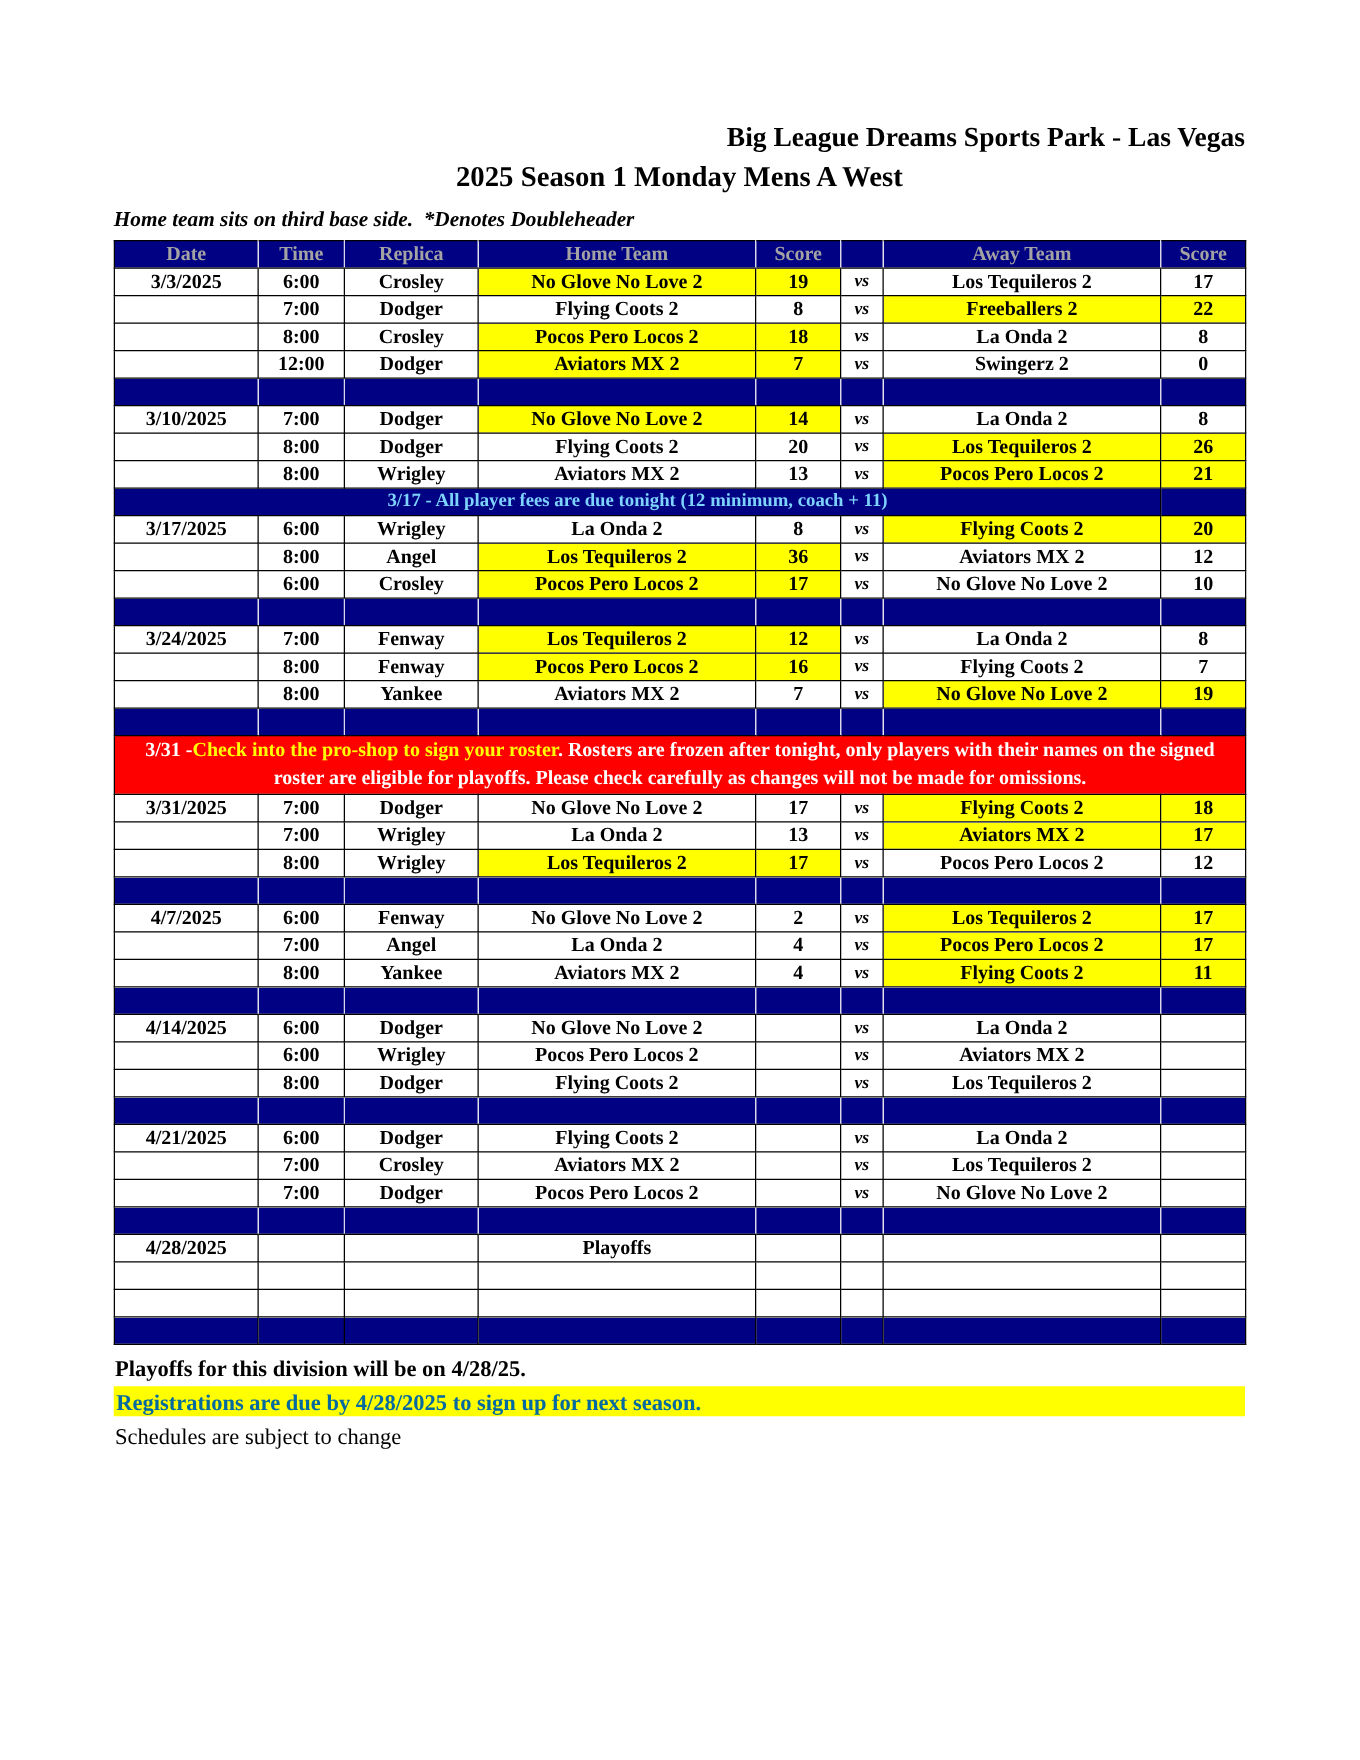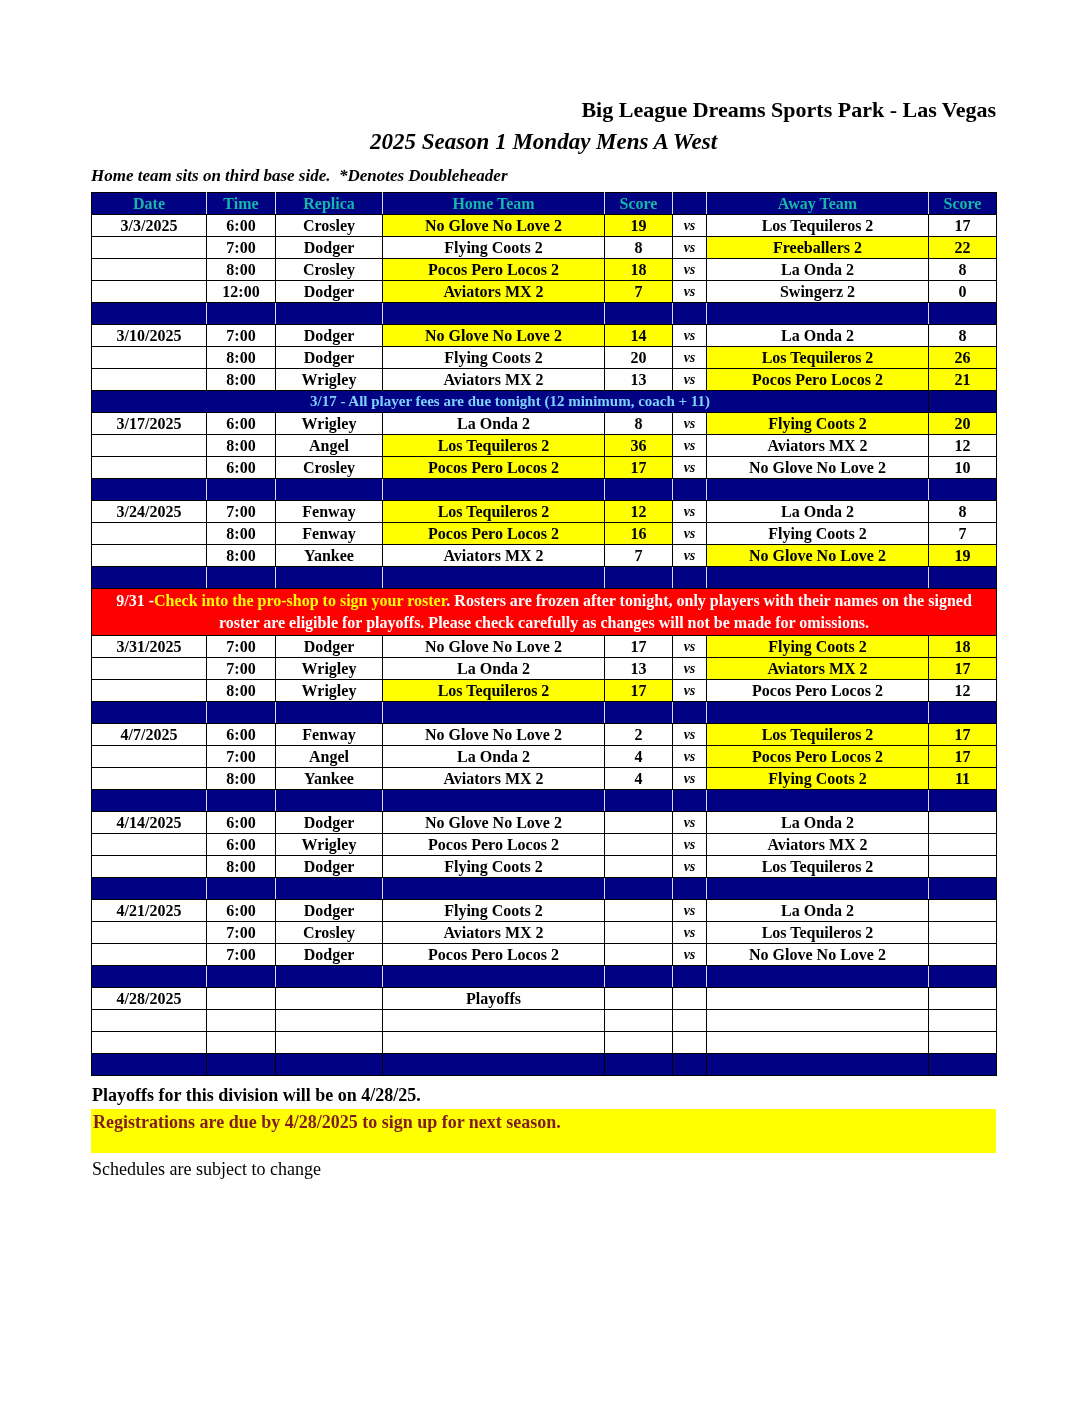--- a/index.html
+++ b/index.html
@@ -5,33 +5,33 @@
   html, body { margin: 0; padding: 0; }
   body {
     width: 1088px; height: 1408px;
     background: #ffffff;
     font-family: "Liberation Serif", serif;
     -webkit-font-smoothing: antialiased;
   }
   .page { padding: 97px 92px 0 91px; width: 905px; }
 
   .title    { text-align: right; font-weight: bold; font-size: 22px; line-height: 1.15; color: #000; }
-  .subtitle { text-align: center; font-weight: bold; font-size: 23px; line-height: 1.2; margin-top: 6px; color: #000; font-style: italic; }
+  .subtitle { text-align: center; font-weight: bold; font-size: 23px; line-height: 1.2; margin-top: 6px; color: #000; }
   .note     { text-align: left; font-weight: bold; font-style: italic; font-size: 17px; margin-top: 10px; margin-bottom: 6px; white-space: pre-wrap; color: #000; }
 
   table.sched { border-collapse: collapse; table-layout: fixed; width: 905px; }
   .sched td, .sched th {
     border: 1px solid #000;
     height: 21px; padding: 0;
     text-align: center; vertical-align: middle;
     font-weight: bold; font-size: 16px; line-height: 1.1;
     overflow: hidden; white-space: nowrap; color: #000;
   }
   .sched thead th {
-    background: var(--navy); color: #14b8a6; font-size: 16px;
+    background: var(--navy); color: #a3a3a3; font-size: 16px;
     border-left-color: #d9d9ea; border-right-color: #d9d9ea;
     border-top-color: #000; border-bottom-color: #000;
   }
   .sched thead th:first-child { border-left-color: #000; }
   .sched thead th:last-child  { border-right-color: #000; }
 
   .sep-row td {
     background: var(--navy);
     border-left-color: #d9d9ea; border-right-color: #d9d9ea;
     border-top-color: #000; border-bottom-color: #000;
@@ -52,22 +52,22 @@
     padding: 1px 6px;
   }
   .notice-row .white  { color: #ffffff; }
   .notice-row .yellow { color: var(--yellow); }
 
   .hl { background: var(--yellow); color: var(--navy); }
   td.vs { font-style: italic; font-size: 14px; }
 
   .footer { width: 905px; }
   .f1 { font-weight: bold; font-size: 18px; margin: 9px 0 3px 1px; color: #000; }
-  .f2 { font-weight: bold; font-size: 18px; background: var(--yellow); color: #7f1d1d;
-        box-sizing: border-box; width: 905px; padding: 3px 2px 20px 2px; margin: 0 12px 4px 0; }
+  .f2 { font-weight: bold; font-size: 18px; background: var(--yellow); color: #0369a1;
+        box-sizing: border-box; width: 905px; padding: 3px 2px 0 2px; margin: 0 12px 4px 0; }
   .f3 { font-weight: bold; font-size: 18px; margin: 7px 0 4px 1px; color: #000; }
   .f4 { font-weight: normal; font-size: 18px; margin: 6px 0 0 1px; color: #000; }
 </style>
 </head>
 <body>
 
 <div class="page">
   <div class="title">Big League Dreams Sports Park - Las Vegas</div>
   <div class="subtitle">2025 Season 1 Monday Mens A West</div>
   <div class="note">Home team sits on third base side.  *Denotes Doubleheader</div>
@@ -254,21 +254,21 @@
           <td></td>
           <td></td>
           <td></td>
           <td></td>
           <td></td>
           <td></td>
           <td></td>
           <td></td>
         </tr>
         <tr class="notice-row">
-          <td colspan="8"><span class="white">9/31 -</span><span class="yellow">Check into the pro-shop to sign your roster</span><span class="white">. Rosters are frozen after tonight, only players with their names on the signed roster are eligible for playoffs. Please check carefully as changes will not be made for omissions.</span></td>
+          <td colspan="8"><span class="white">3/31 -</span><span class="yellow">Check into the pro-shop to sign your roster</span><span class="white">. Rosters are frozen after tonight, only players with their names on the signed roster are eligible for playoffs. Please check carefully as changes will not be made for omissions.</span></td>
         </tr>
         <tr>
           <td>3/31/2025</td>
           <td>7:00</td>
           <td>Dodger</td>
           <td>No Glove No Love 2</td>
           <td>17</td>
           <td class="vs">vs</td>
           <td class="hl">Flying Coots 2</td>
           <td class="hl">18</td>

